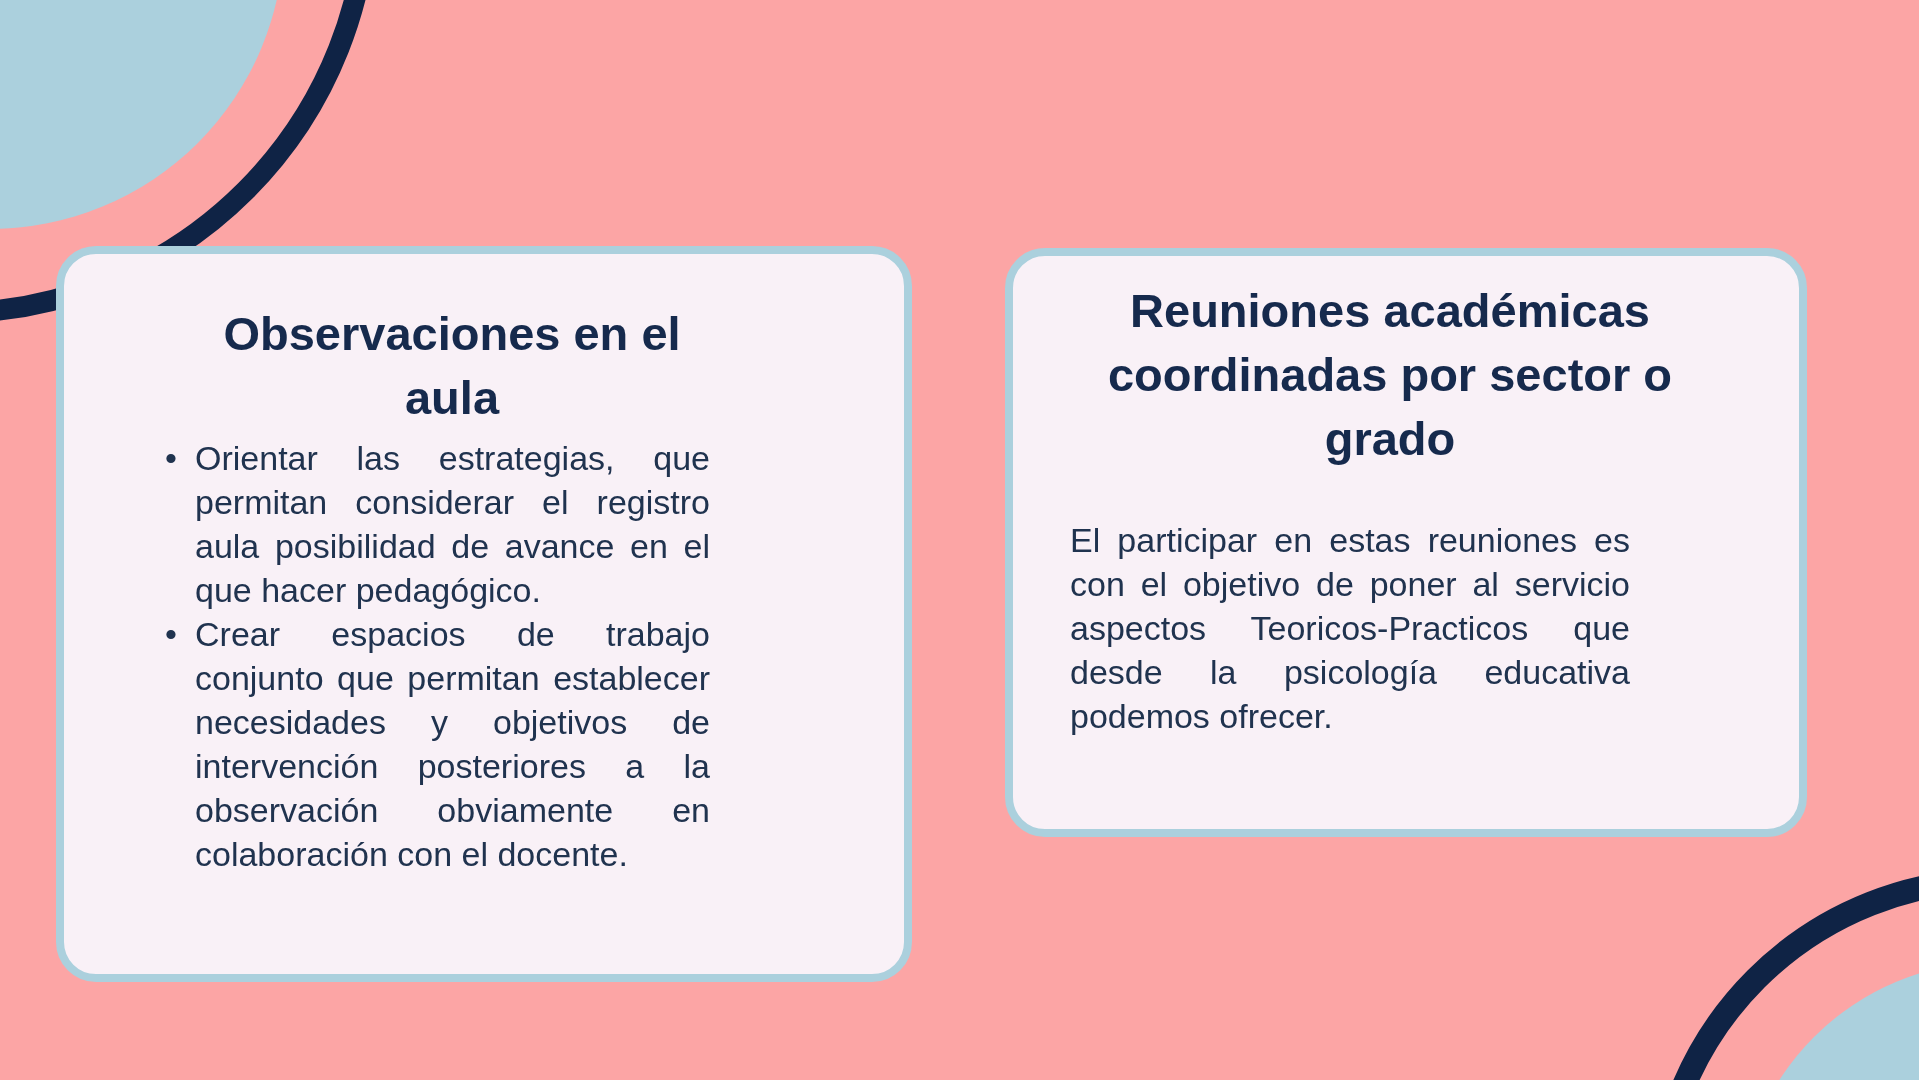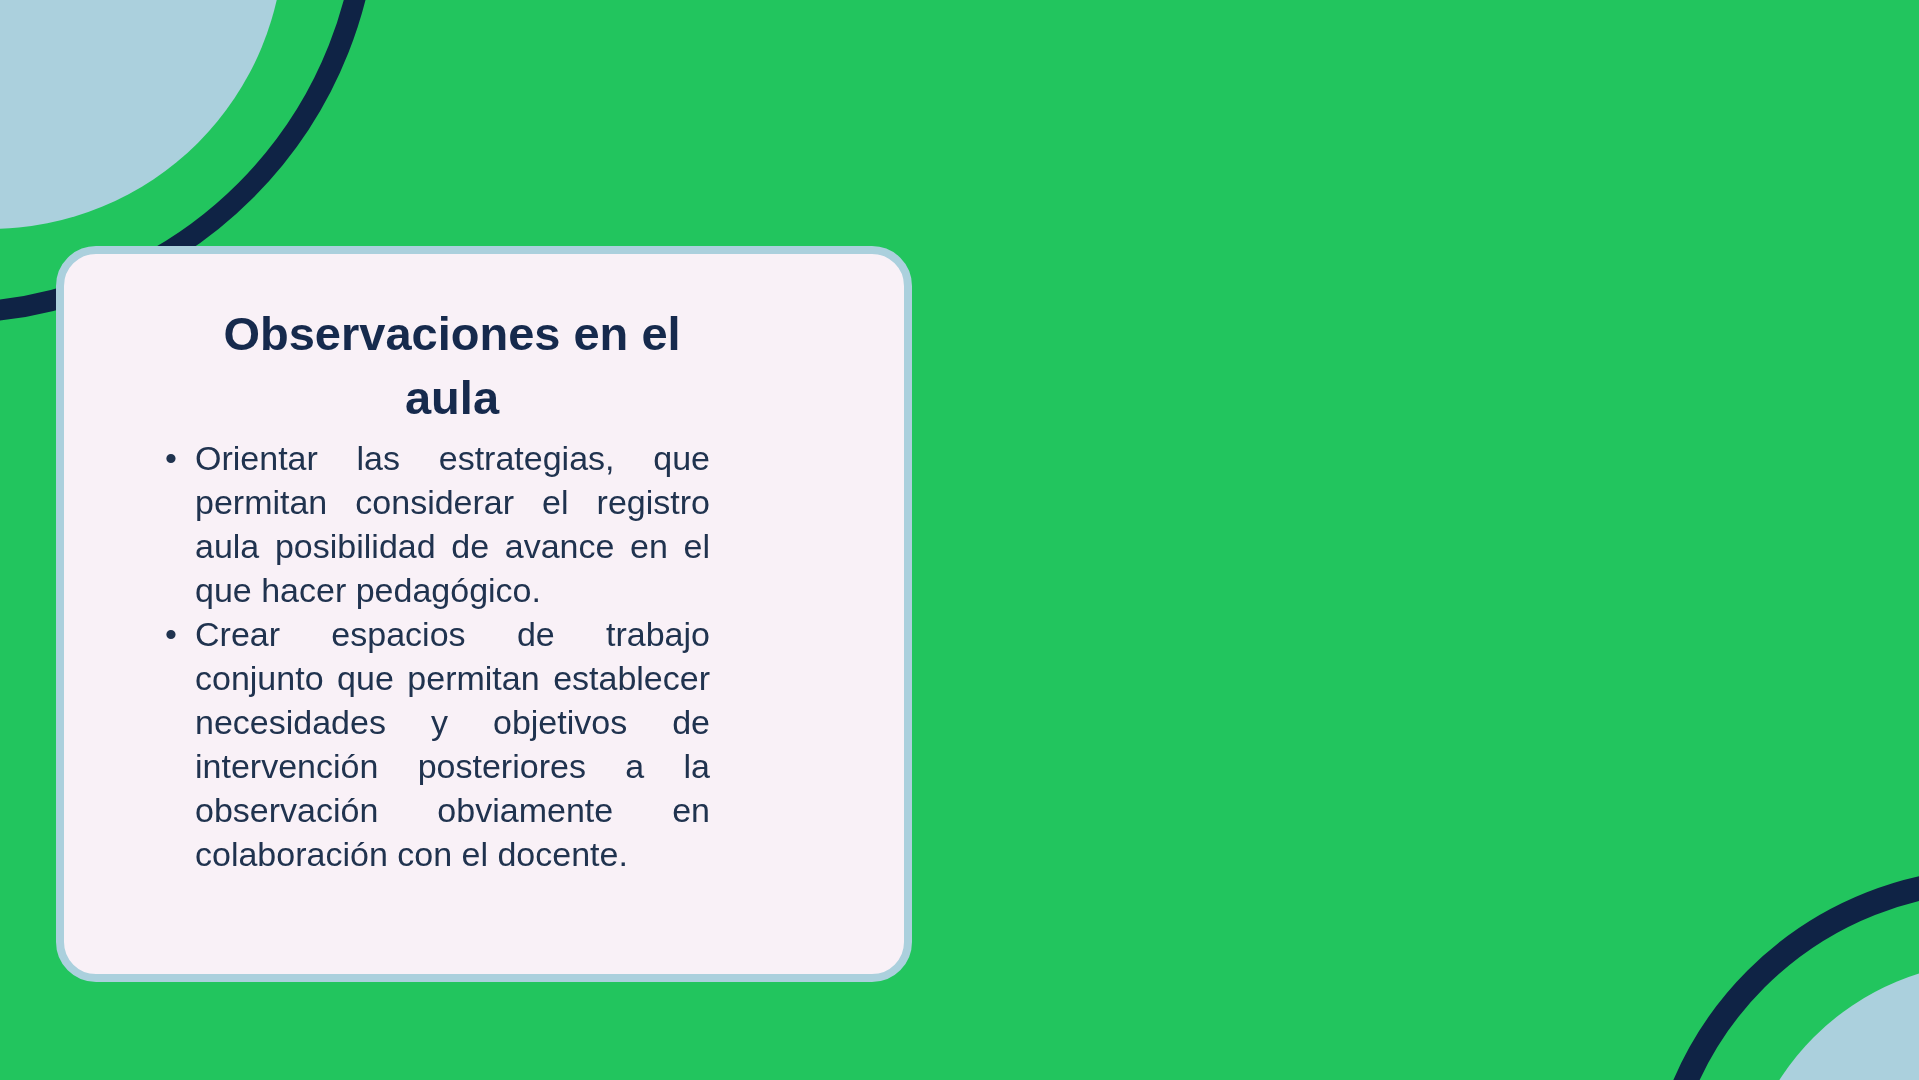--- a/index.html
+++ b/index.html
@@ -1,21 +1,21 @@
 <!DOCTYPE html>
 <html><head>
 <meta charset="utf-8">
 <style>
   * { margin: 0; padding: 0; box-sizing: border-box; }
   html, body { background: #e8e8e8; }
   .slide {
     position: relative;
     width: 1919px;
     height: 1080px;
-    background: #22c55e;
+    background: #fca5a5;
     overflow: hidden;
     font-family: "Liberation Sans", sans-serif;
   }
   .deco-svg {
     position: absolute;
     left: 0; top: 0;
     width: 1919px; height: 1080px;
     z-index: 0;
   }
   .card {
@@ -96,14 +96,18 @@
         <span class="bullet-dot">•</span>
         <div class="bullet-text">Orientar las estrategias, que permitan considerar el registro aula posibilidad de avance en el que hacer pedagógico.</div>
       </li>
       <li class="bullet-item">
         <span class="bullet-dot">•</span>
         <div class="bullet-text">Crear espacios de trabajo conjunto que permitan establecer necesidades y objetivos de intervención posteriores a la observación obviamente en colaboración con el docente.</div>
       </li>
     </ul>
   </section>
 
+  <section class="card card-right">
+    <h2 class="card-title">Reuniones académicas coordinadas por sector o grado</h2>
+    <div class="card-body">El participar en estas reuniones es con el objetivo de poner al servicio aspectos Teoricos-Practicos que desde la psicología educativa podemos ofrecer.</div>
+  </section>
 
 </div>
 
 </body></html>

